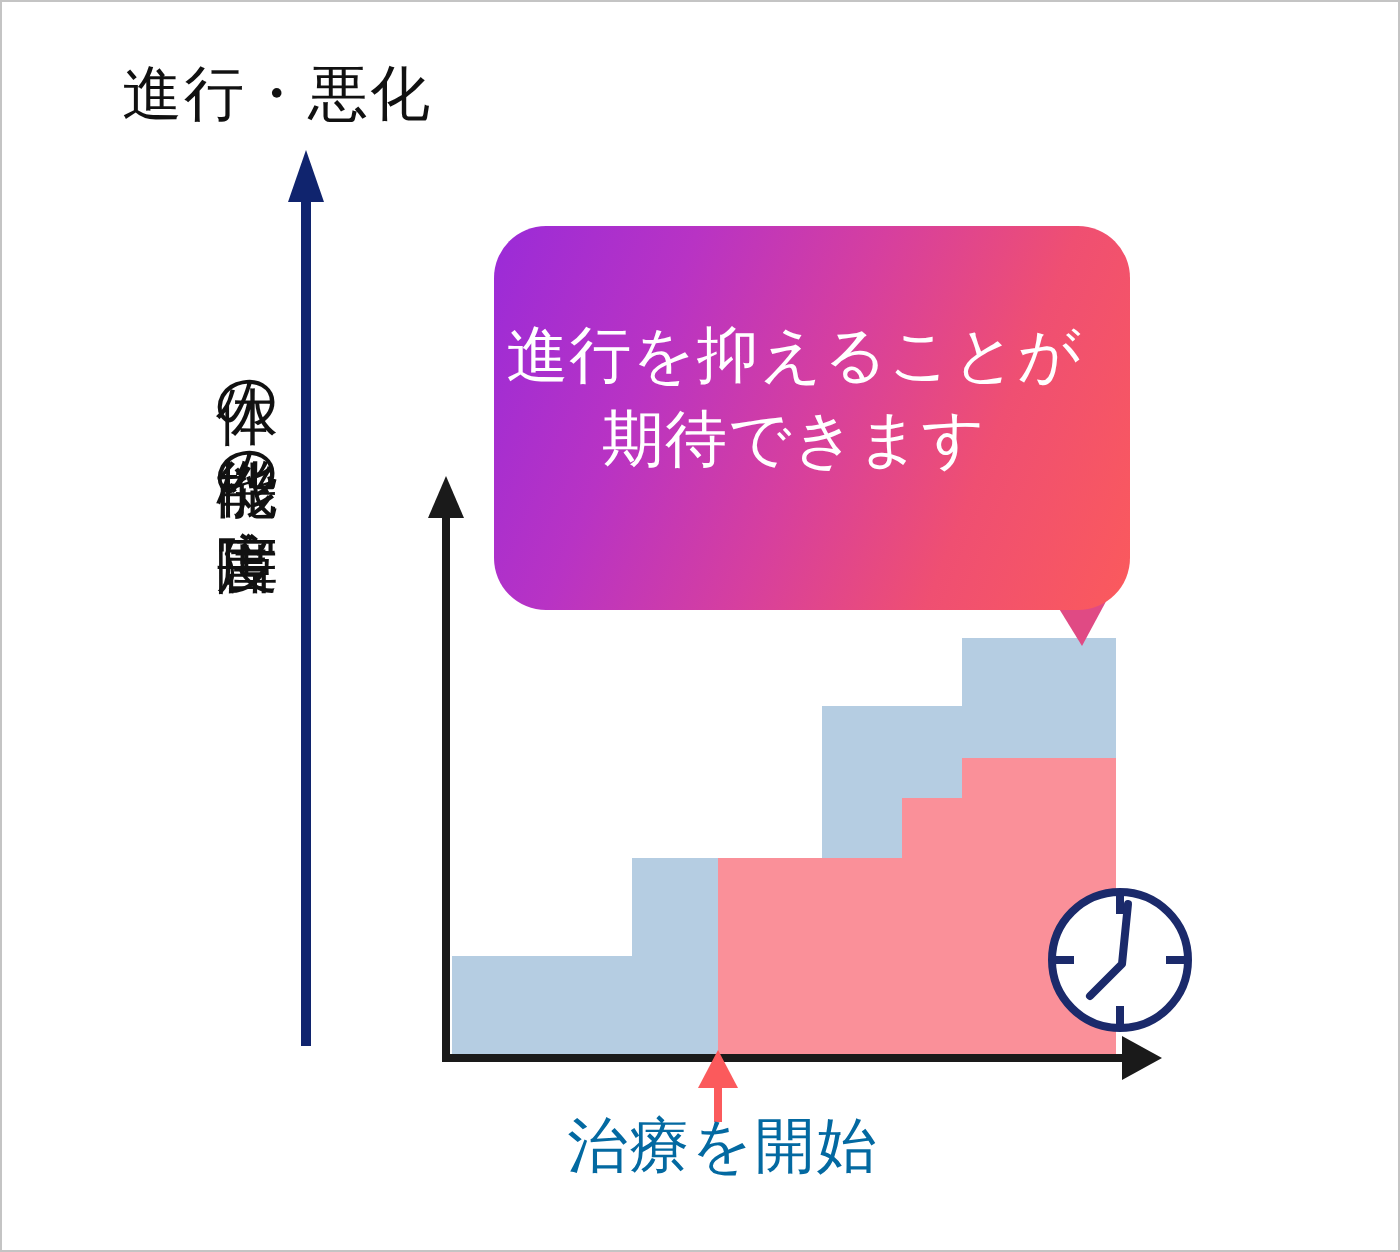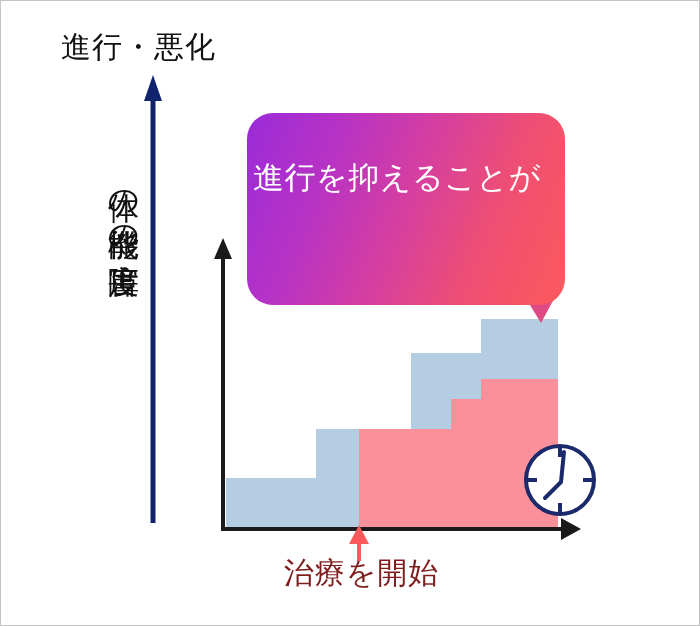--- a/index.html
+++ b/index.html
@@ -96,21 +96,21 @@
   }
 
   
   #treatment-caption {
     position: absolute;
     left: 258px;
     top: 552px;
     width: 205px;
     text-align: center;
     font-size: 30px;
-    color: #7f1d1d;
+    color: #0369a1;
     letter-spacing: 1px;
     white-space: nowrap;
   }
 </style>
 </head>
 <body>
 
 <div id="figure">
 
   <div id="progression-title">進行・悪化</div>
@@ -153,18 +153,19 @@
     </g>
   </svg>
 
   <svg id="speech-bubble-tail" viewBox="0 0 30 26">
     <polygon points="0,0 30,0 16,26" fill="#e04a84"></polygon>
   </svg>
 
   <div id="speech-bubble">
     <div id="speech-bubble-text">
       <div>進行を抑えることが</div>
+      <div>期待できます</div>
     </div>
   </div>
 
   <div id="treatment-caption">治療を開始</div>
 
 </div>
 
 </body></html>

